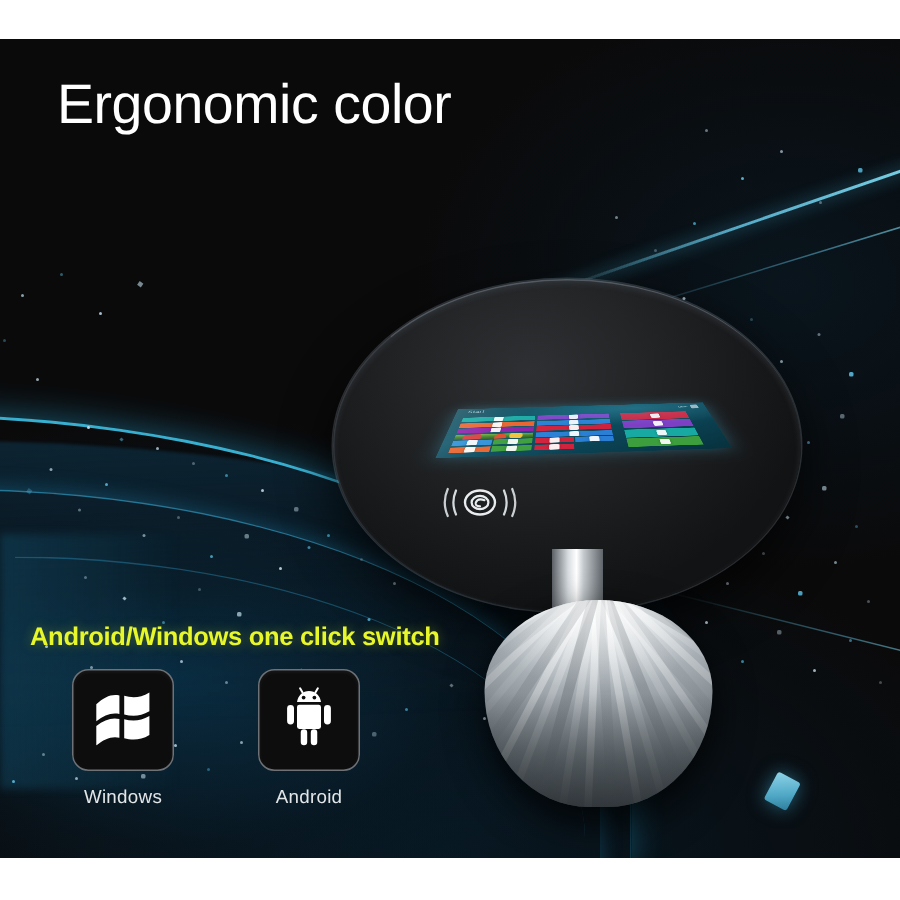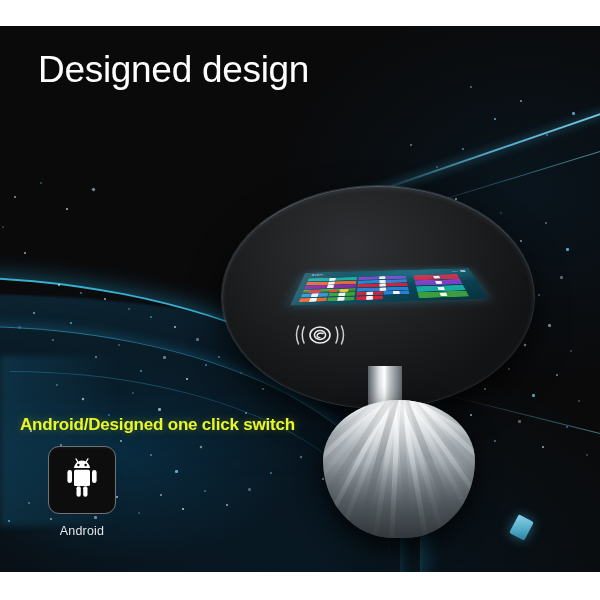--- a/index.html
+++ b/index.html
@@ -600,24 +600,39 @@
         <div class="base-streak" style="left: 50%; transform: translateX(-50%) rotate(39.8deg); opacity: 0.19;"></div>
         <div class="base-streak" style="left: 50%; transform: translateX(-50%) rotate(46deg); opacity: 0.48;"></div>
         <div class="base-dark" style="left: 50%; transform: translateX(-50%) rotate(52.2deg); opacity: 0.22;"></div>
         <div class="base-streak" style="left: 50%; transform: translateX(-50%) rotate(58.4deg); opacity: 0.51;"></div>
         <div class="base-streak" style="left: 50%; transform: translateX(-50%) rotate(64.6deg); opacity: 0.25;"></div>
         <div class="base-dark" style="left: 50%; transform: translateX(-50%) rotate(70.8deg); opacity: 0.54;"></div>
         <div class="base-streak" style="left: 50%; transform: translateX(-50%) rotate(77deg); opacity: 0.28;"></div>
         <div id="base-shade"></div>
     </div>
 
-    <div id="switch-title">Android/Designed one click switch</div>
+    <div id="switch-title">Android/Windows one click switch</div>
 
     <div id="os-row">
 
+      <div class="os-item">
+        <div class="os-tile">
+          <span>
+            <svg width="40" height="38" viewBox="0 0 40 38" aria-hidden="true">
+              <g fill="#ffffff">
+                <path d="M2.2 10.5 C7.5 5.5 12.5 3.4 17.6 4.6 L17.6 17.0 C12.5 15.9 7.4 17.6 2.2 21.9 Z"></path>
+                <path d="M20.8 4.8 C26.0 6.3 31.4 6.4 37.6 2.6 L37.6 15.2 C31.4 18.8 26.0 18.7 20.8 17.3 Z"></path>
+                <path d="M2.2 25.0 C7.4 20.8 12.5 19.2 17.6 20.3 L17.6 32.8 C12.5 31.6 7.5 33.6 2.2 38.0 Z"></path>
+                <path d="M20.8 20.5 C26.0 21.9 31.4 22.0 37.6 18.4 L37.6 31.0 C31.4 34.7 26.0 34.6 20.8 33.1 Z"></path>
+              </g>
+            </svg>
+          </span>
+        </div>
+        <div class="os-label">Windows</div>
+      </div>
 
       <div class="os-item">
         <div class="os-tile">
           <span>
             <svg width="40" height="42" viewBox="0 0 40 42" aria-hidden="true">
               <g fill="#ffffff">
                 <path d="M12.0 11.0 C12.6 6.6 15.9 3.6 20.0 3.6 C24.1 3.6 27.4 6.6 28.0 11.0 Z"></path>
                 <circle cx="16.4" cy="8.0" r="1.25" fill="#0d0d0e"></circle>
                 <circle cx="23.6" cy="8.0" r="1.25" fill="#0d0d0e"></circle>
                 <rect x="14.2" y="1.0" width="1.35" height="4.6" rx="0.65" transform="rotate(-30 14.9 3.3)"></rect>
@@ -630,17 +645,17 @@
               </g>
             </svg>
           </span>
         </div>
         <div class="os-label">Android</div>
       </div>
 
     </div>
 
     <div id="text-block">
-      <h1 id="headline">Designed design</h1>
+      <h1 id="headline">Ergonomic color</h1>
     </div>
 
   </div>
 </div>
 
 </body></html>

